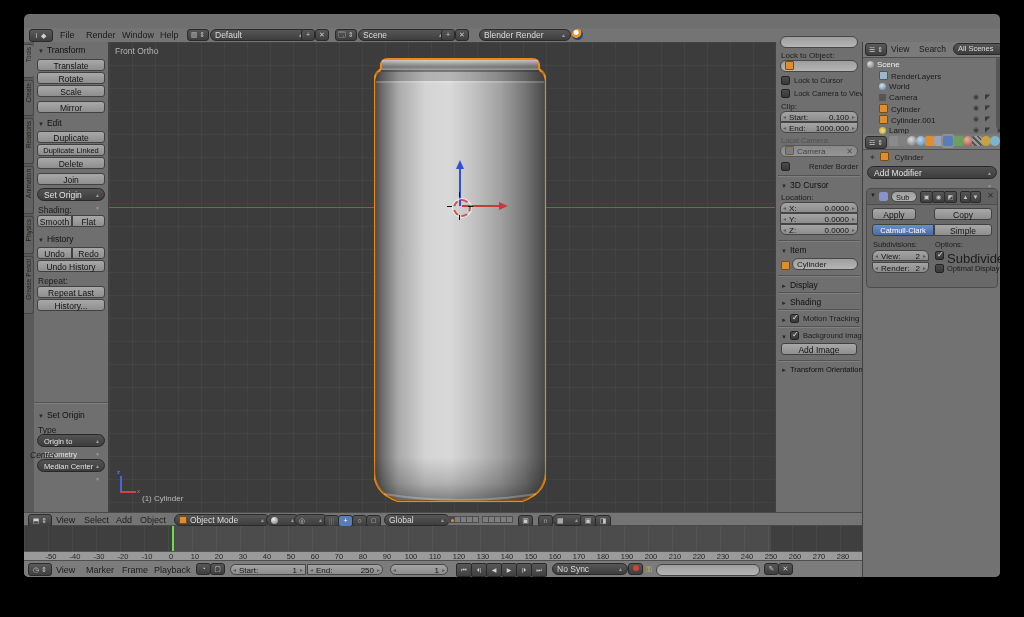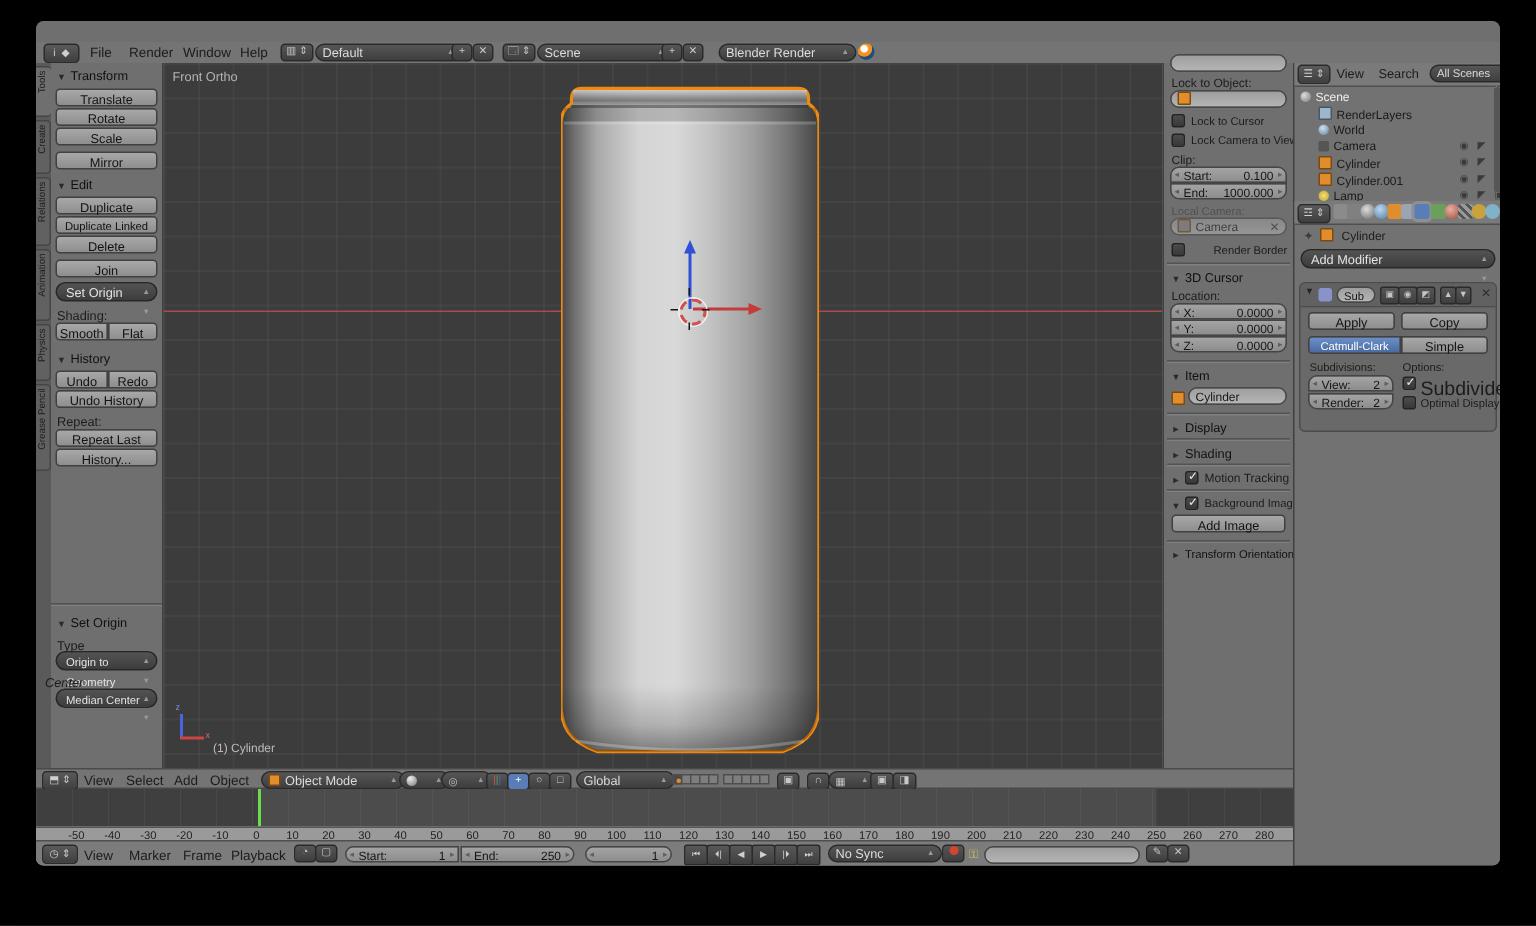--- a/index.html
+++ b/index.html
@@ -357,21 +357,21 @@
         <span style="position:absolute;left:3px;top:3px;font-size:6px;color:#222;">▼</span>
         <span style="position:absolute;left:12px;top:3px;width:9px;height:9px;background:#8a93c9;border-radius:2px;"></span>
         <div class="inset" style="left:24px;top:2px;width:26px;height:11px;font-size:7.5px;">Sub</div>
         <div class="mico" style="left:53px;">▣</div>
         <div class="mico" style="left:65px;">◉</div>
         <div class="mico" style="left:77px;">◩</div>
         <div class="mico" style="left:93px;width:9px;">▲</div>
         <div class="mico" style="left:103px;width:9px;">▼</div>
         <span style="position:absolute;right:3px;top:2px;font-size:8px;color:#2c2c2c;">✕</span>
       </div>
-      <div class="btn" style="left:5px;top:19px;width:58px;">Apply</div>
+      <div class="btn" style="left:5px;top:19px;width:44px;">Apply</div>
       <div class="btn" style="left:67px;top:19px;width:58px;">Copy</div>
       <div class="btn toggle-blue" style="left:5px;top:35px;width:62px;border-radius:3px 0 0 3px;font-size:7.5px;">Catmull-Clark</div>
       <div class="btn" style="left:67px;top:35px;width:58px;border-radius:0 3px 3px 0;">Simple</div>
       <div class="lbl" style="left:6px;top:51px;font-size:7.5px;">Subdivisions:</div>
       <div class="lbl" style="left:68px;top:51px;font-size:7.5px;">Options:</div>
       <div class="nfield" style="left:5px;top:61px;width:57px;border-radius:6px 6px 0 0;">
         <span class="sa" style="left:2px;">◂</span>
           <span class="fl">View:</span>
           <span class="fr">2</span>
           <span class="sa" style="right:2px;">▸</span>

